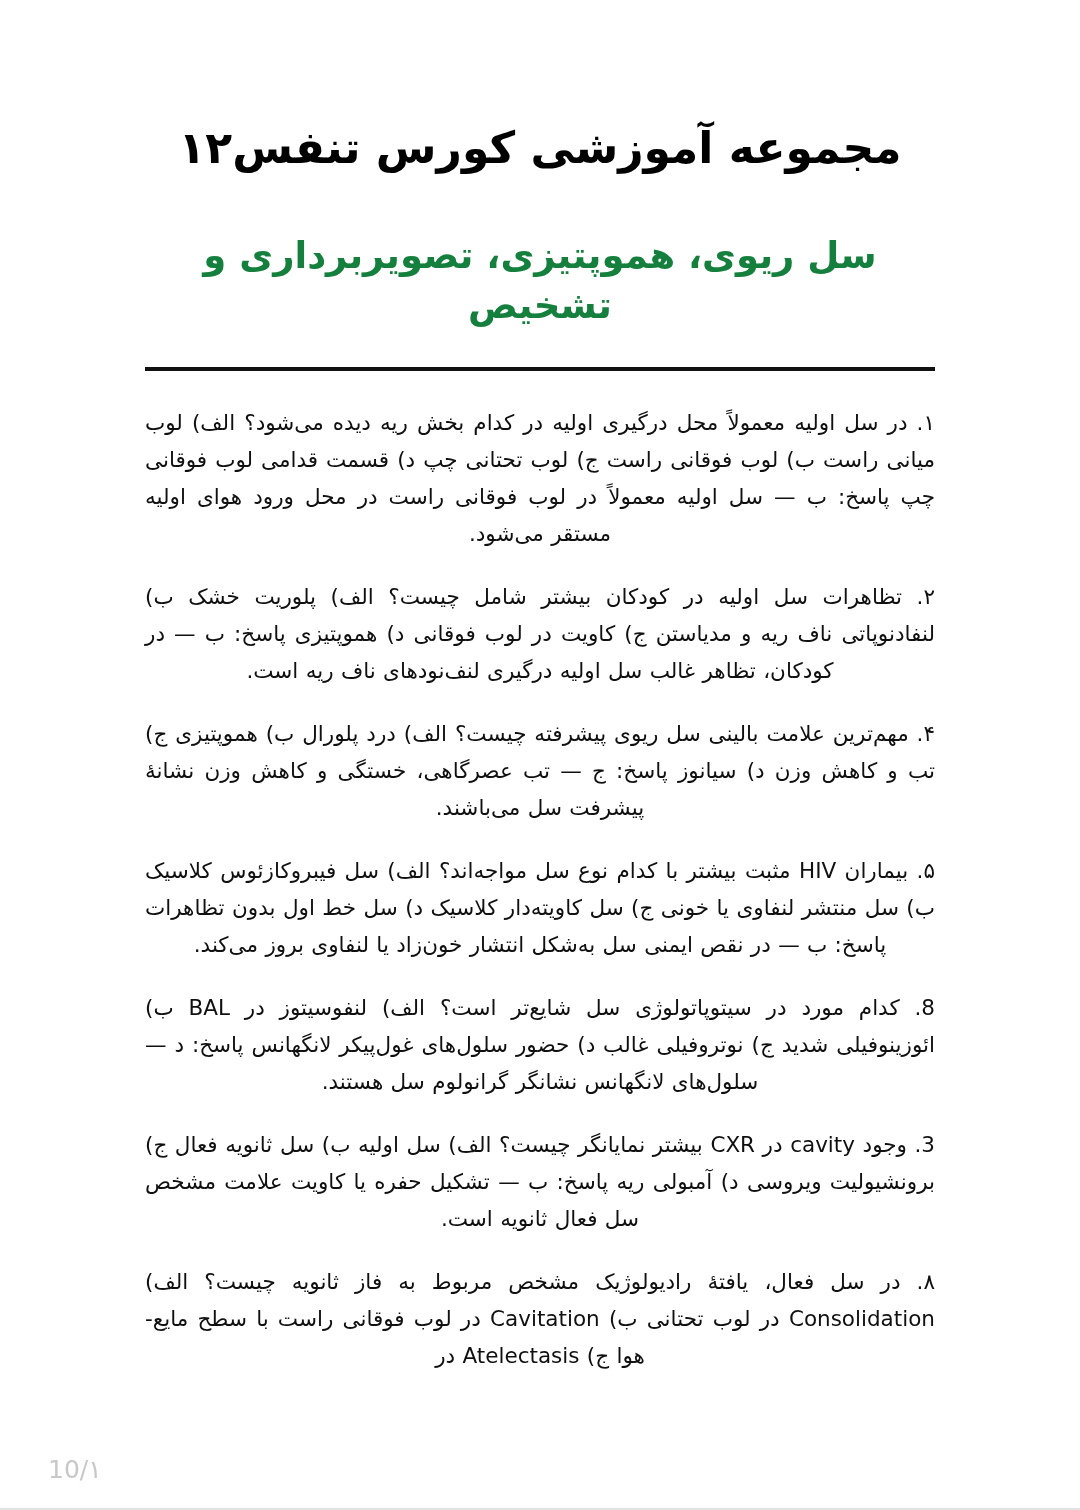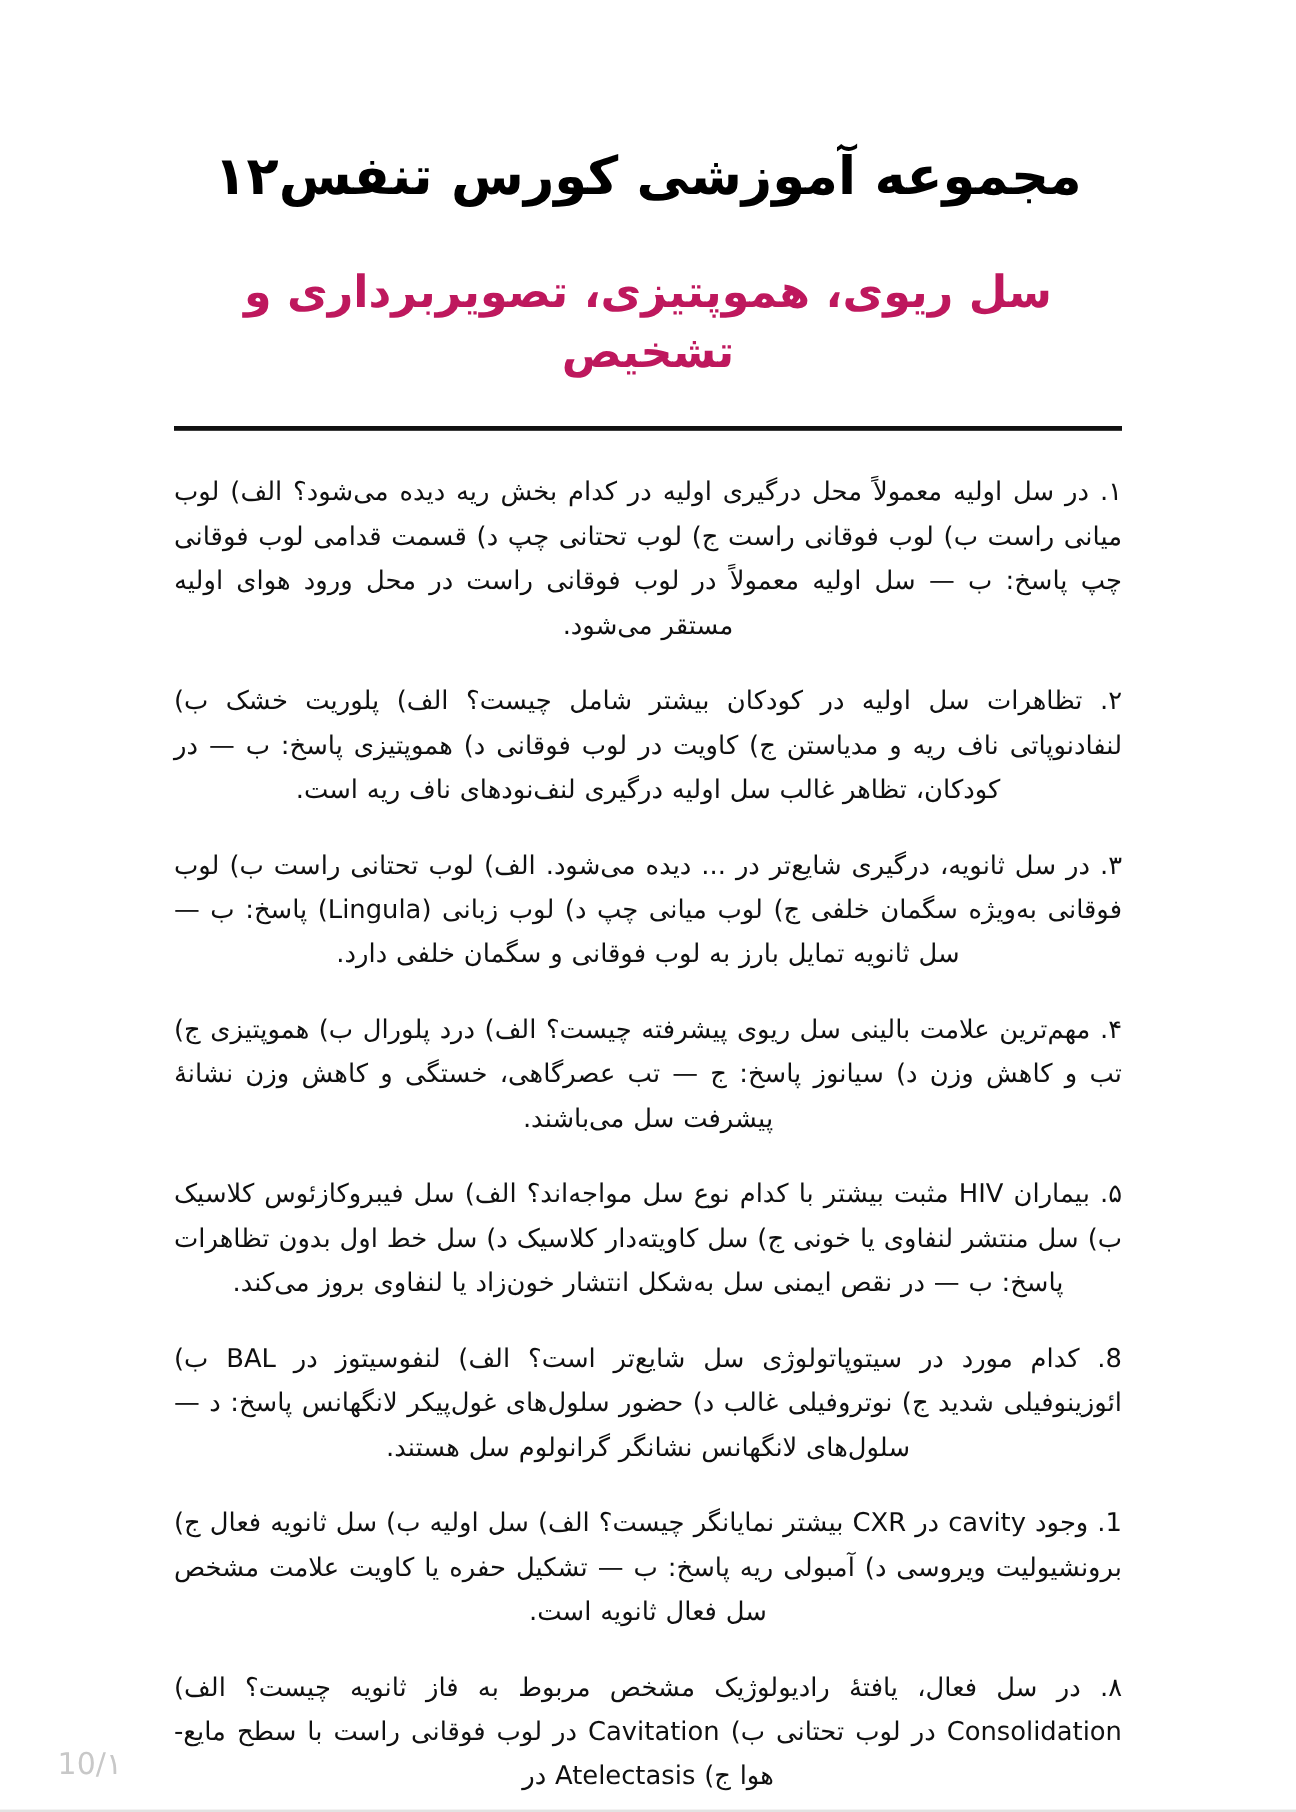--- a/index.html
+++ b/index.html
@@ -40,27 +40,27 @@
     padding-top: 118px;
     font-size: 44px;
     line-height: 1.35;
     font-weight: 700;
     text-align: center;
     letter-spacing: 0;
     color: #000000;
   }
 
   .doc-subtitle {
-    margin: 0;
+    margin: 12px;
     padding-top: 42px;
     font-size: 37px;
     line-height: 1.35;
     font-weight: 700;
     text-align: center;
-    color: #be185d;
+    color: #15803d;
   }
 
   .title-rule {
     margin: 36px 0 0 0;
     height: 0;
     border: none;
     border-top: 4px solid #111111;
     width: 100%;
   }
 
@@ -115,25 +115,24 @@
     <h1 class="doc-title">مجموعه آموزشی کورس تنفس۱۲</h1>
 
     <h2 class="doc-subtitle">سل ریوی، هموپتیزی، تصویربرداری و تشخیص</h2>
 
     <div class="title-rule"></div>
 
 
     <div class="questions">
       <p class="question">۱. در سل اولیه معمولاً محل درگیری اولیه در کدام بخش ریه دیده می‌شود؟ الف) لوب میانی راست ب) لوب فوقانی راست ج) لوب تحتانی چپ د) قسمت قدامی لوب فوقانی چپ پاسخ: ب — سل اولیه معمولاً در لوب فوقانی راست در محل ورود هوای اولیه مستقر می‌شود.</p>
       <p class="question">۲. تظاهرات سل اولیه در کودکان بیشتر شامل چیست؟ الف) پلوریت خشک ب) لنفادنوپاتی ناف ریه و مدیاستن ج) کاویت در لوب فوقانی د) هموپتیزی پاسخ: ب — در کودکان، تظاهر غالب سل اولیه درگیری لنف‌نودهای ناف ریه است.</p>
-      <p class="question">۳. در سل ثانویه، درگیری شایع‌تر در ... دیده می‌شود. الف) لوب تحتانی راست ب) لوب فوقانی به‌ویژه سگمان خلفی ج) لوب میانی چپ د) لوب زبانی (Lingula) پاسخ: ب — سل ثانویه تمایل بارز به لوب فوقانی و سگمان خلفی دارد.</p>
       <p class="question">۴. مهم‌ترین علامت بالینی سل ریوی پیشرفته چیست؟ الف) درد پلورال ب) هموپتیزی ج) تب و کاهش وزن د) سیانوز پاسخ: ج — تب عصرگاهی، خستگی و کاهش وزن نشانهٔ پیشرفت سل می‌باشند.</p>
       <p class="question">۵. بیماران HIV مثبت بیشتر با کدام نوع سل مواجه‌اند؟ الف) سل فیبروکازئوس کلاسیک ب) سل منتشر لنفاوی یا خونی ج) سل کاویته‌دار کلاسیک د) سل خط اول بدون تظاهرات پاسخ: ب — در نقص ایمنی سل به‌شکل انتشار خون‌زاد یا لنفاوی بروز می‌کند.</p>
       <p class="question">8. کدام مورد در سیتوپاتولوژی سل شایع‌تر است؟ الف) لنفوسیتوز در BAL ب) ائوزینوفیلی شدید ج) نوتروفیلی غالب د) حضور سلول‌های غول‌پیکر لانگهانس پاسخ: د — سلول‌های لانگهانس نشانگر گرانولوم سل هستند.</p>
-      <p class="question">1. وجود cavity در CXR بیشتر نمایانگر چیست؟ الف) سل اولیه ب) سل ثانویه فعال ج) برونشیولیت ویروسی د) آمبولی ریه پاسخ: ب — تشکیل حفره یا کاویت علامت مشخص سل فعال ثانویه است.</p>
+      <p class="question">3. وجود cavity در CXR بیشتر نمایانگر چیست؟ الف) سل اولیه ب) سل ثانویه فعال ج) برونشیولیت ویروسی د) آمبولی ریه پاسخ: ب — تشکیل حفره یا کاویت علامت مشخص سل فعال ثانویه است.</p>
       <p class="question">۸. در سل فعال، یافتهٔ رادیولوژیک مشخص مربوط به فاز ثانویه چیست؟ الف) Consolidation در لوب تحتانی ب) Cavitation در لوب فوقانی راست با سطح مایع-هوا ج) Atelectasis در</p>
     </div>
 
   </div>
 
   <div class="page-number">10/۱</div>
 
 </div>
 
 </body></html>

